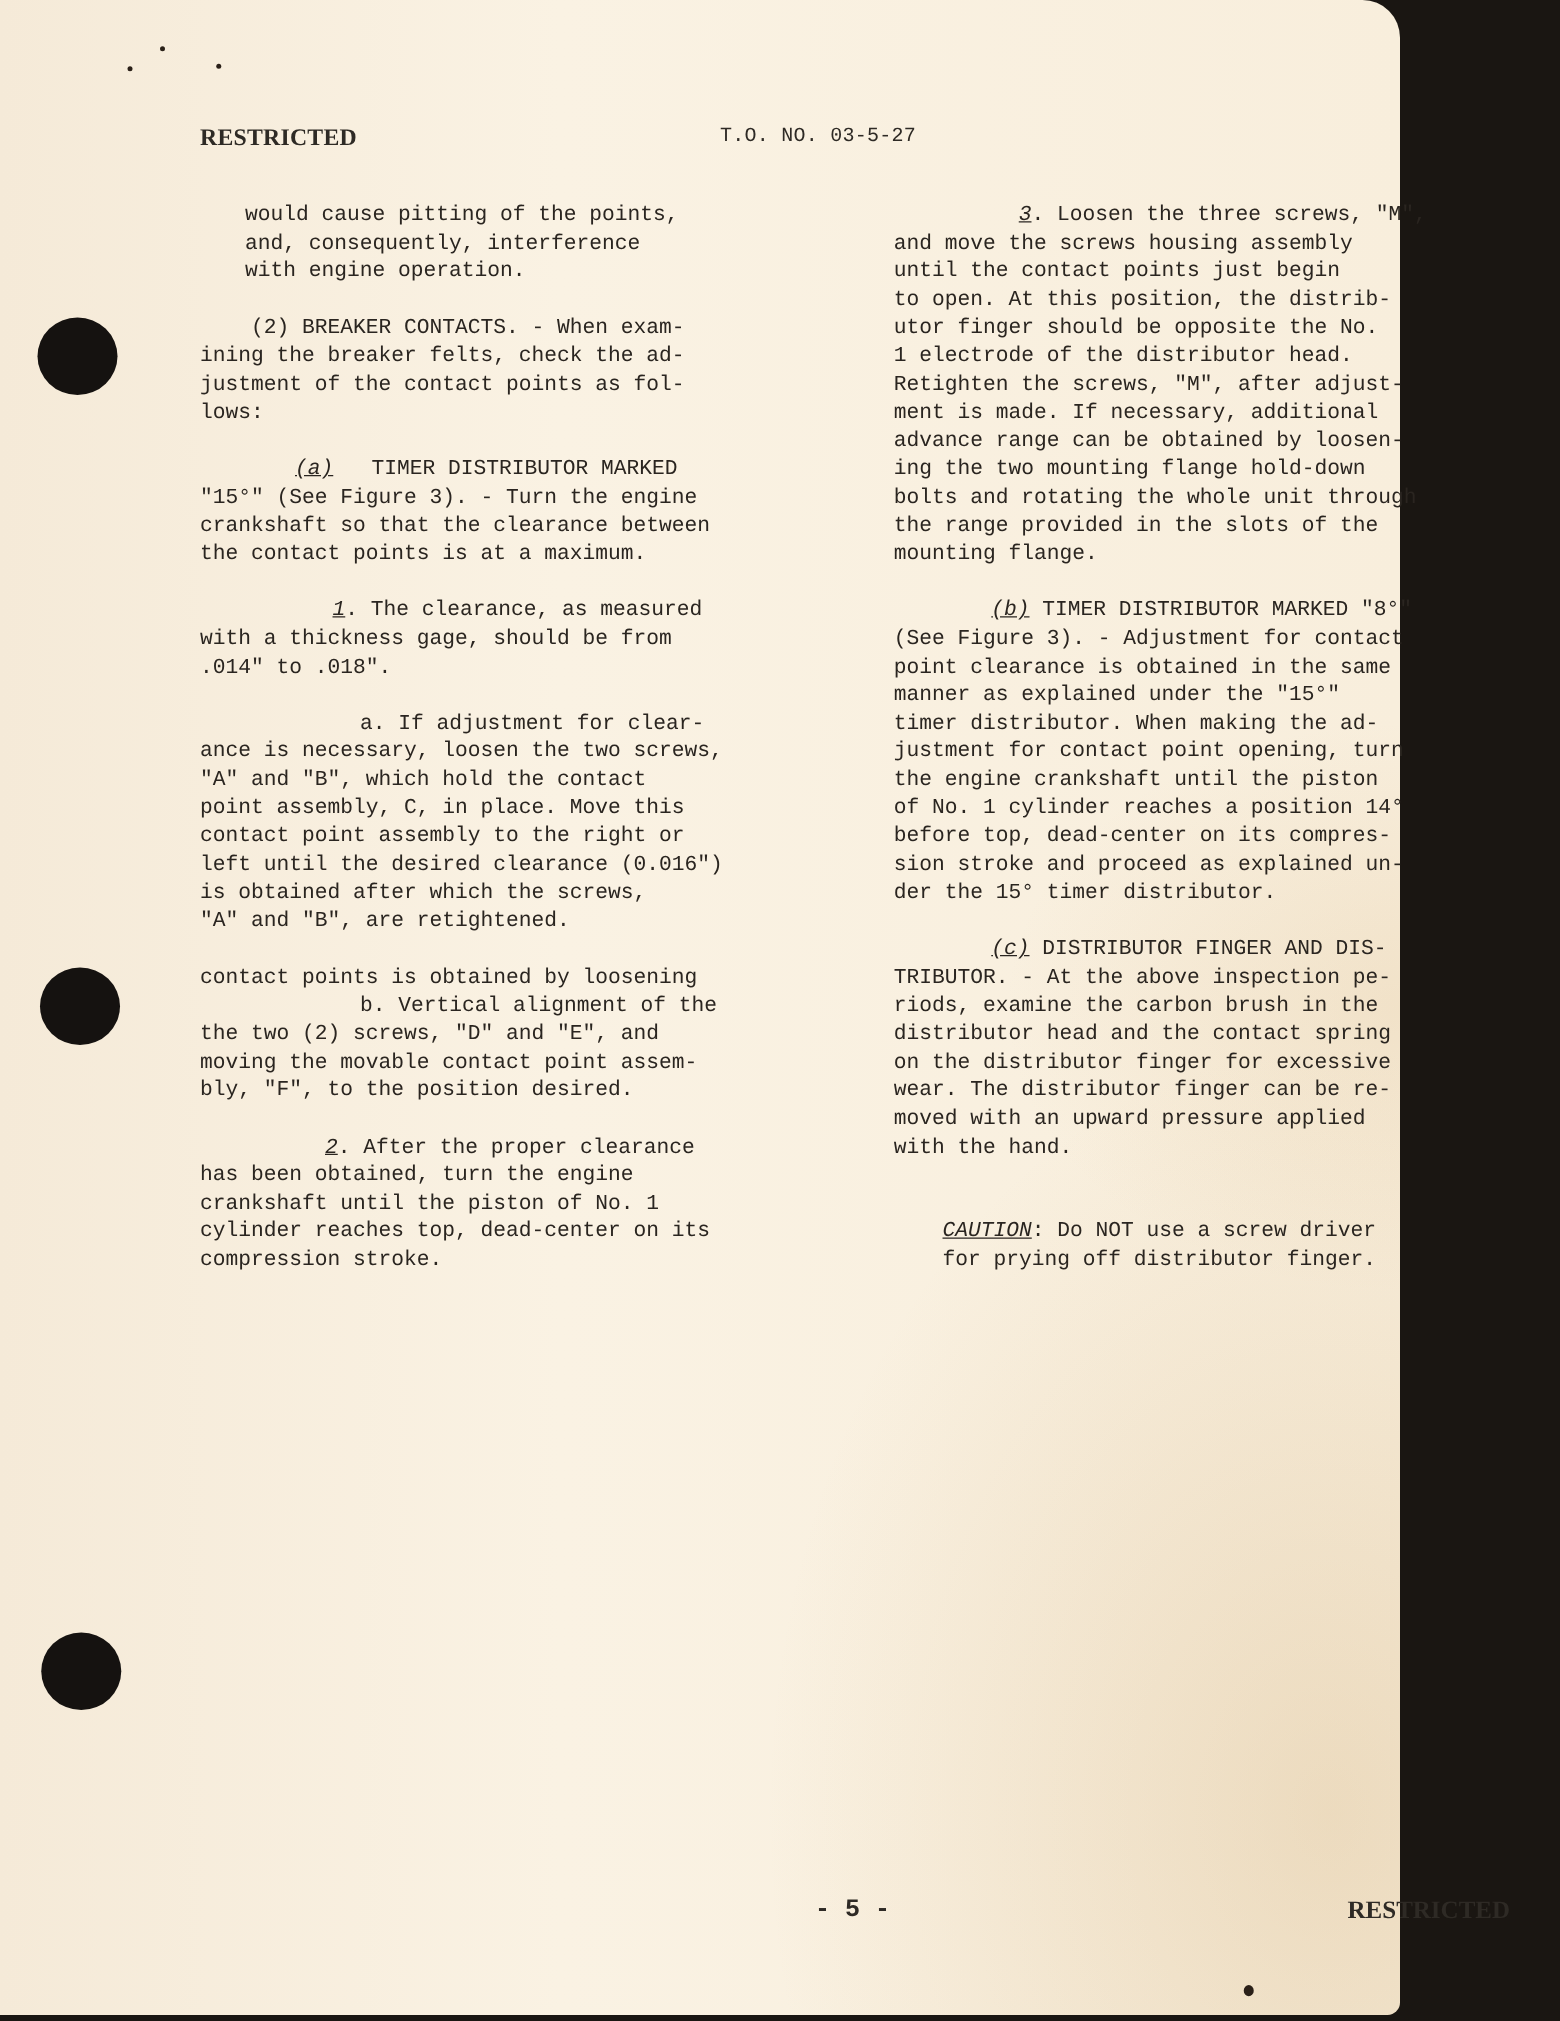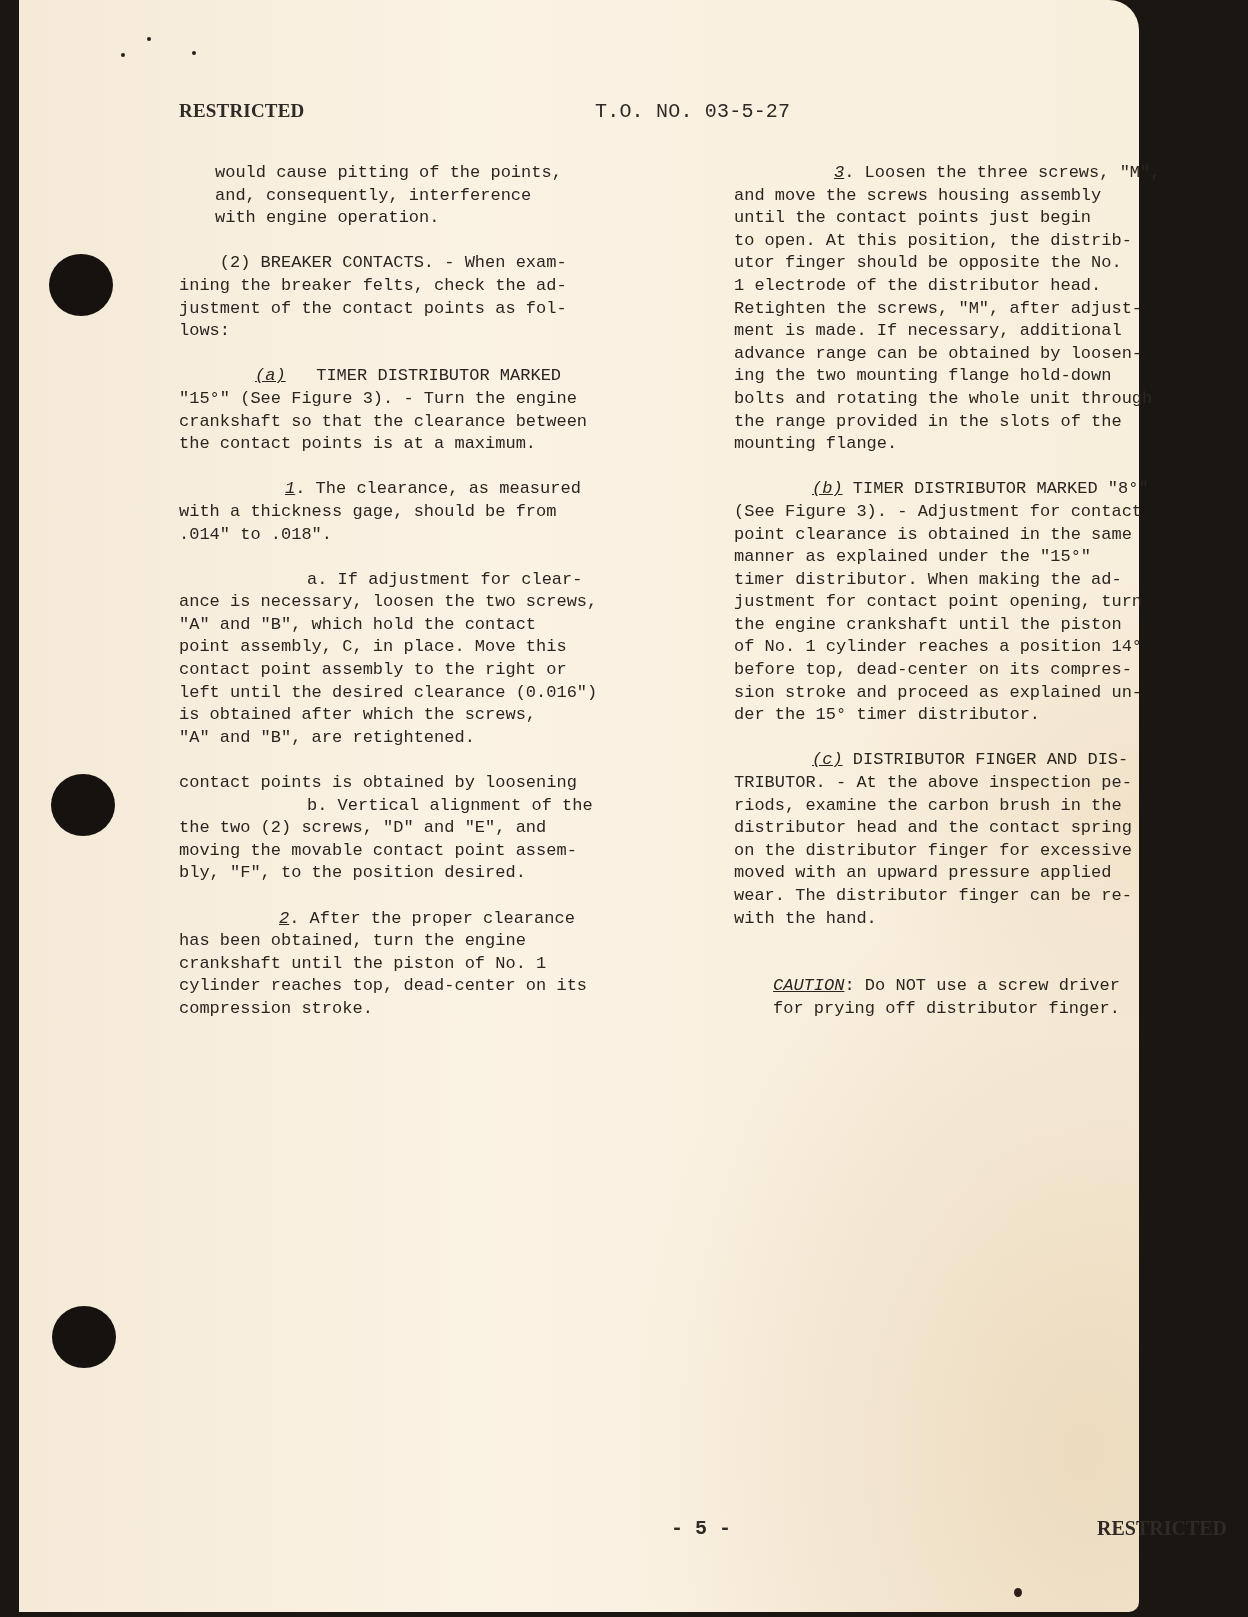--- a/index.html
+++ b/index.html
@@ -11,21 +11,20 @@
   }
   .page {
     position:absolute; left:0; top:0; width:1120px; height:1612px;
     background:#f8efdf;
     background-image:
       radial-gradient(ellipse at 95% 90%, rgba(200,160,100,0.25), transparent 30%),
       radial-gradient(ellipse at 100% 50%, rgba(210,170,110,0.18), transparent 20%),
       linear-gradient(90deg, #f5ead8 0%, #faf2e3 40%, #f8eedc 100%);
     border-top-right-radius:30px;
     border-bottom-right-radius:10px;
-    margin-left:19px;
   }
   .hole {
     position:absolute; width:64px; height:62px; border-radius:50%;
     background:#151210;
   }
   .speck { position:absolute; width:4px; height:4px; border-radius:50%; background:#2a2018; }
   .hdr {
     position:absolute; top:100px; font-size:19px; letter-spacing:0.2px;
     font-family:"Liberation Serif","DejaVu Serif",serif;
     font-weight:bold; color:#2e2a25;
@@ -46,21 +45,21 @@
   <div class="speck" style="left:102px;top:53px"></div>
   <div class="speck" style="left:128px;top:37px"></div>
   <div class="speck" style="left:173px;top:51px"></div>
   <div class="speck" style="left:995px;top:1588px;width:8px;height:9px"></div>
 
   <div class="hole" style="left:30px;top:254px"></div>
   <div class="hole" style="left:32px;top:774px"></div>
   <div class="hole" style="left:33px;top:1306px"></div>
 
   <div class="hdr" style="left:160px">RESTRICTED</div>
-  <div class="hdr" style="left:576px;font-family:'Liberation Mono','DejaVu Sans Mono',monospace;font-weight:normal;font-size:20px">T.O. NO. 03-5-27</div>
+  <div class="hdr" style="left:576px;font-family:'Liberation Mono','DejaVu Sans Mono',monospace;font-weight:normal;font-size:16px">T.O. NO. 03-5-27</div>
 
   <div class="col" style="left:160px;top:162px;width:495px">
     <div style="padding-left:36px;margin-bottom:22.6px">
       <span class="line">would cause pitting of the points,</span>
       <span class="line">and, consequently, interference</span>
       <span class="line">with engine operation.</span>
     </div>
     <div style="margin-bottom:22.6px">
       <span class="line">    (2) BREAKER CONTACTS. - When exam-</span>
       <span class="line">ining the breaker felts, check the ad-</span>
@@ -132,22 +131,22 @@
       <span class="line">before top, dead-center on its compres-</span>
       <span class="line">sion stroke and proceed as explained un-</span>
       <span class="line">der the 15° timer distributor.</span>
     </div>
     <div style="margin-bottom:45px">
       <span class="line" style="padding-left:78px"><span class="u">(c)</span><span> DISTRIBUTOR FINGER AND DIS-</span></span>
       <span class="line">TRIBUTOR. - At the above inspection pe-</span>
       <span class="line">riods, examine the carbon brush in the</span>
       <span class="line">distributor head and the contact spring</span>
       <span class="line">on the distributor finger for excessive</span>
+      <span class="line">wear. The distributor finger can be re-</span>
       <span class="line">moved with an upward pressure applied</span>
-      <span class="line">wear. The distributor finger can be re-</span>
       <span class="line">with the hand.</span>
     </div>
     <div style="padding-left:39px">
       <span class="line"><span class="caution-label">CAUTION</span><span>: Do NOT use a screw driver</span></span>
       <span class="line">for prying off distributor finger.</span>
     </div>
   </div>
 
   <div class="footer" style="left:652px;font-family:'Liberation Mono','DejaVu Sans Mono',monospace">- 5 -</div>
   <div class="footer" style="left:1078px">RESTRICTED</div>

